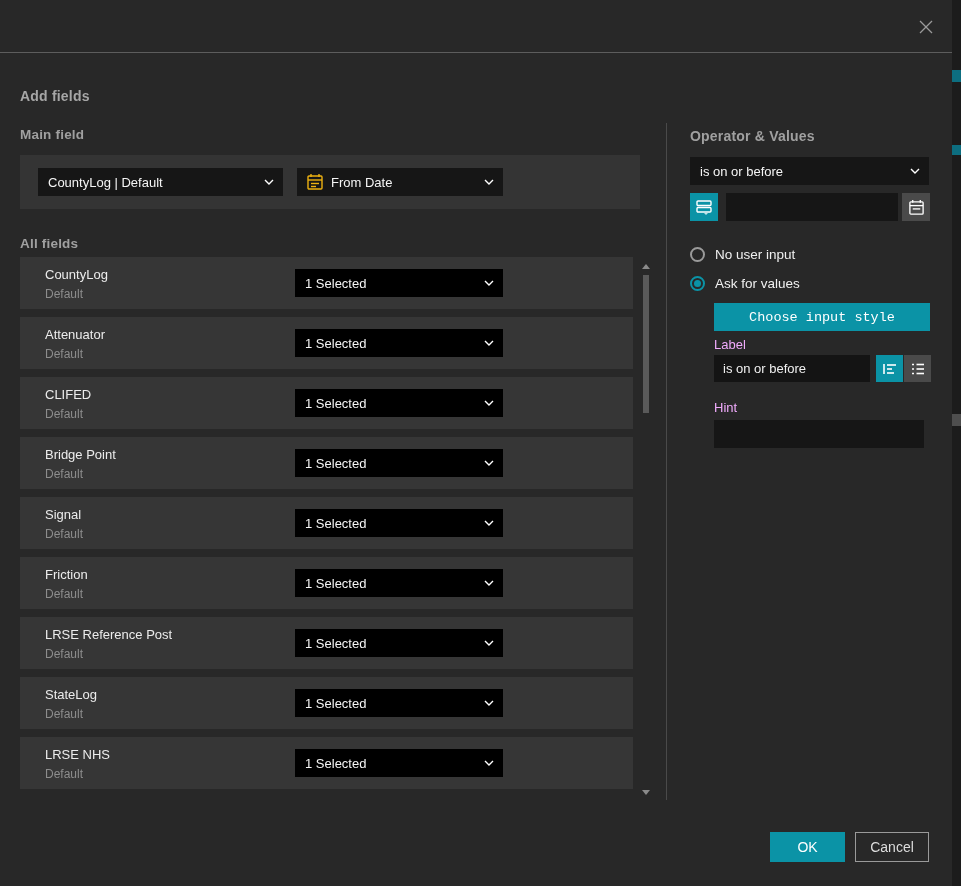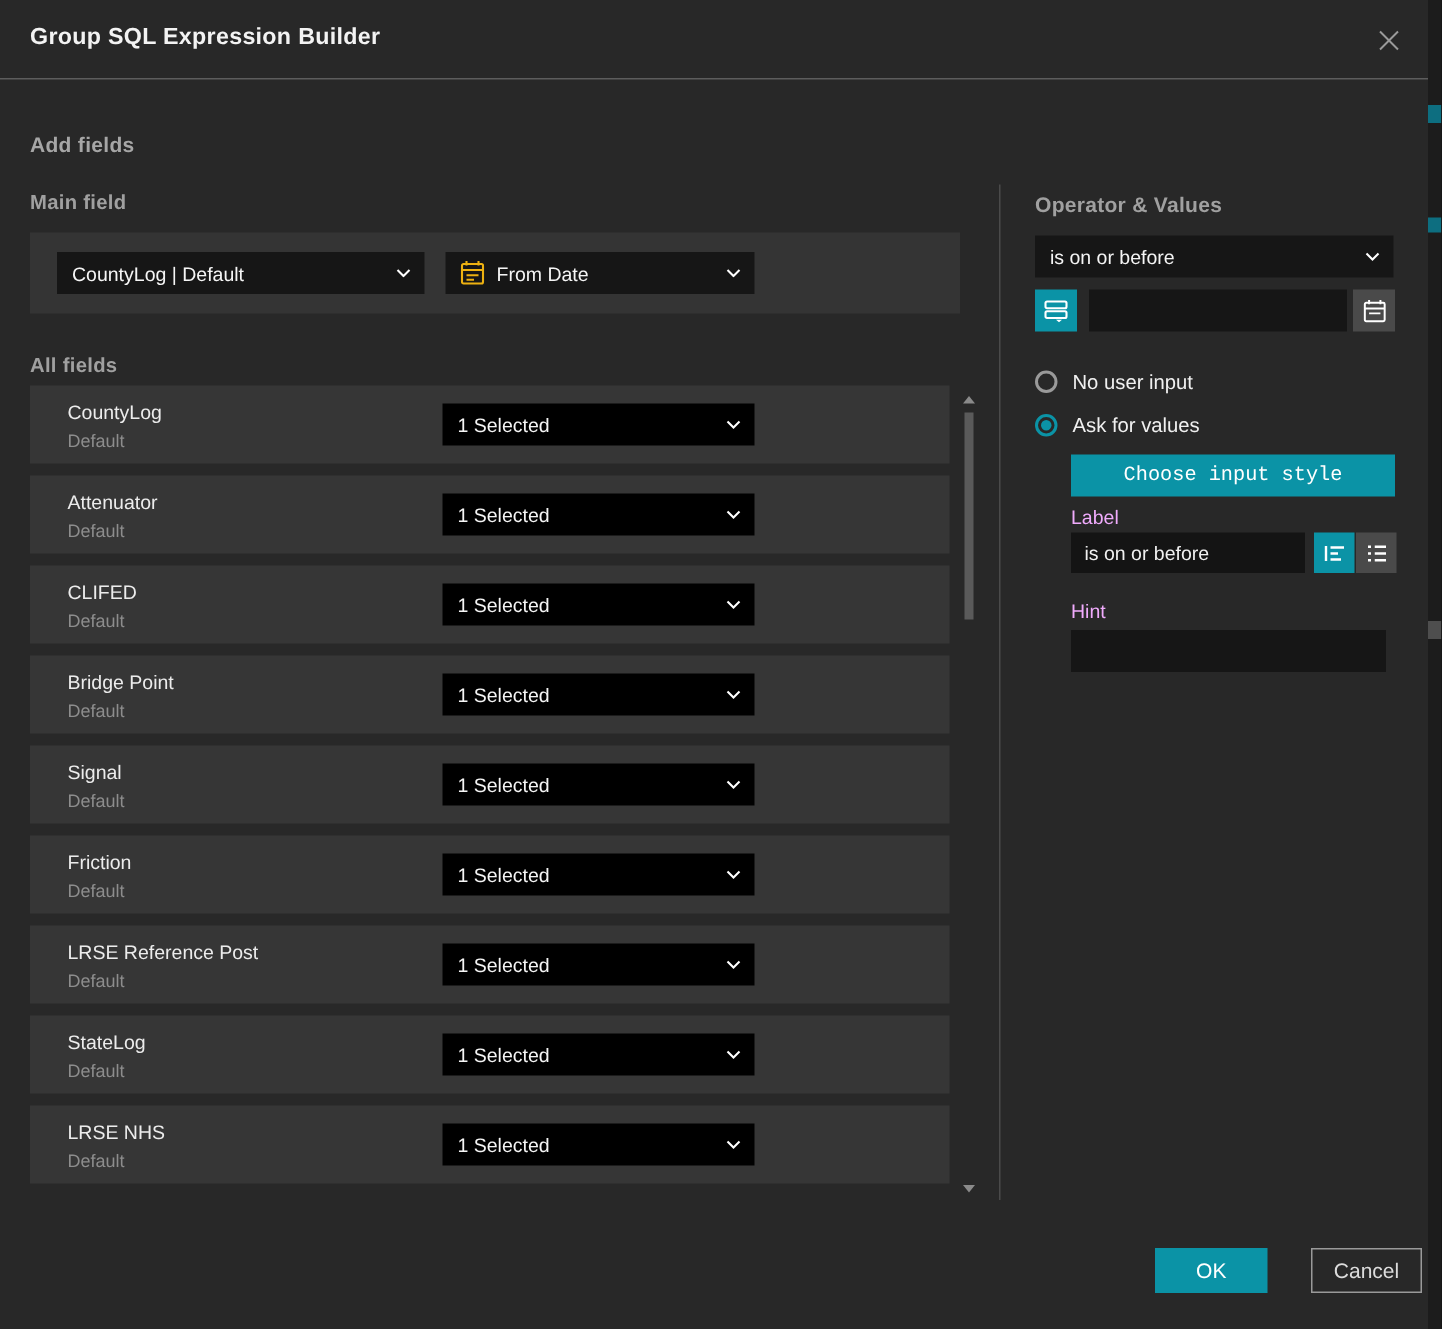--- a/index.html
+++ b/index.html
@@ -75,37 +75,36 @@
   .style-btn { position:absolute; top:355px; width:27px; height:27px; display:flex; align-items:center; justify-content:center; cursor:pointer; }
   .style-btn.active { left:876px; background:var(--accent); }
   .style-btn.inactive { left:904px; background:#4a4a4a; }
   .hint-input { position:absolute; left:714px; top:420px; width:210px; height:28px; background:#161616;
     border:none; color:#f0f0f0; font-size:13px; padding:0 8px; font-family:"Liberation Sans",sans-serif; }
 
   
   .ok-btn { position:absolute; left:770px; top:832px; width:75px; height:30px; background:var(--accent);
     color:#fff; font-size:14px; border:none; cursor:pointer; font-family:"Liberation Sans",sans-serif; }
   .cancel-btn { position:absolute; left:855px; top:832px; width:74px; height:30px; background:transparent;
-    color:#dcdcdc; font-size:14px; border:1px solid #9a9a9a; cursor:pointer; font-family:"Liberation Sans",sans-serif;margin-left:19px; }
+    color:#dcdcdc; font-size:14px; border:1px solid #9a9a9a; cursor:pointer; font-family:"Liberation Sans",sans-serif; }
 </style>
 </head>
 <body>
 
 <div id="canvas">
 
   <div class="sliver">
     <div class="frag" style="top:70px;height:12px;background:#0d6e80;"></div>
     <div class="frag" style="top:145px;height:10px;background:#0d6e80;"></div>
     <div class="frag" style="top:414px;height:12px;background:#4e4e4e;"></div>
   </div>
 
   <div class="modal">
 
     <div class="titlebar">
-      <div class="title">Group SQL Expression Builder</div>
       <div class="close-btn">
         <svg width="16" height="16" viewBox="0 0 16 16" fill="none" stroke-width="1.3">
           <line x1="2" y1="2" x2="14" y2="14"></line>
             <line x1="14" y1="2" x2="2" y2="14"></line>
         </svg>
       </div>
     </div>
 
     <div class="heading" style="left:20px; top:88px;">Add fields</div>
 

